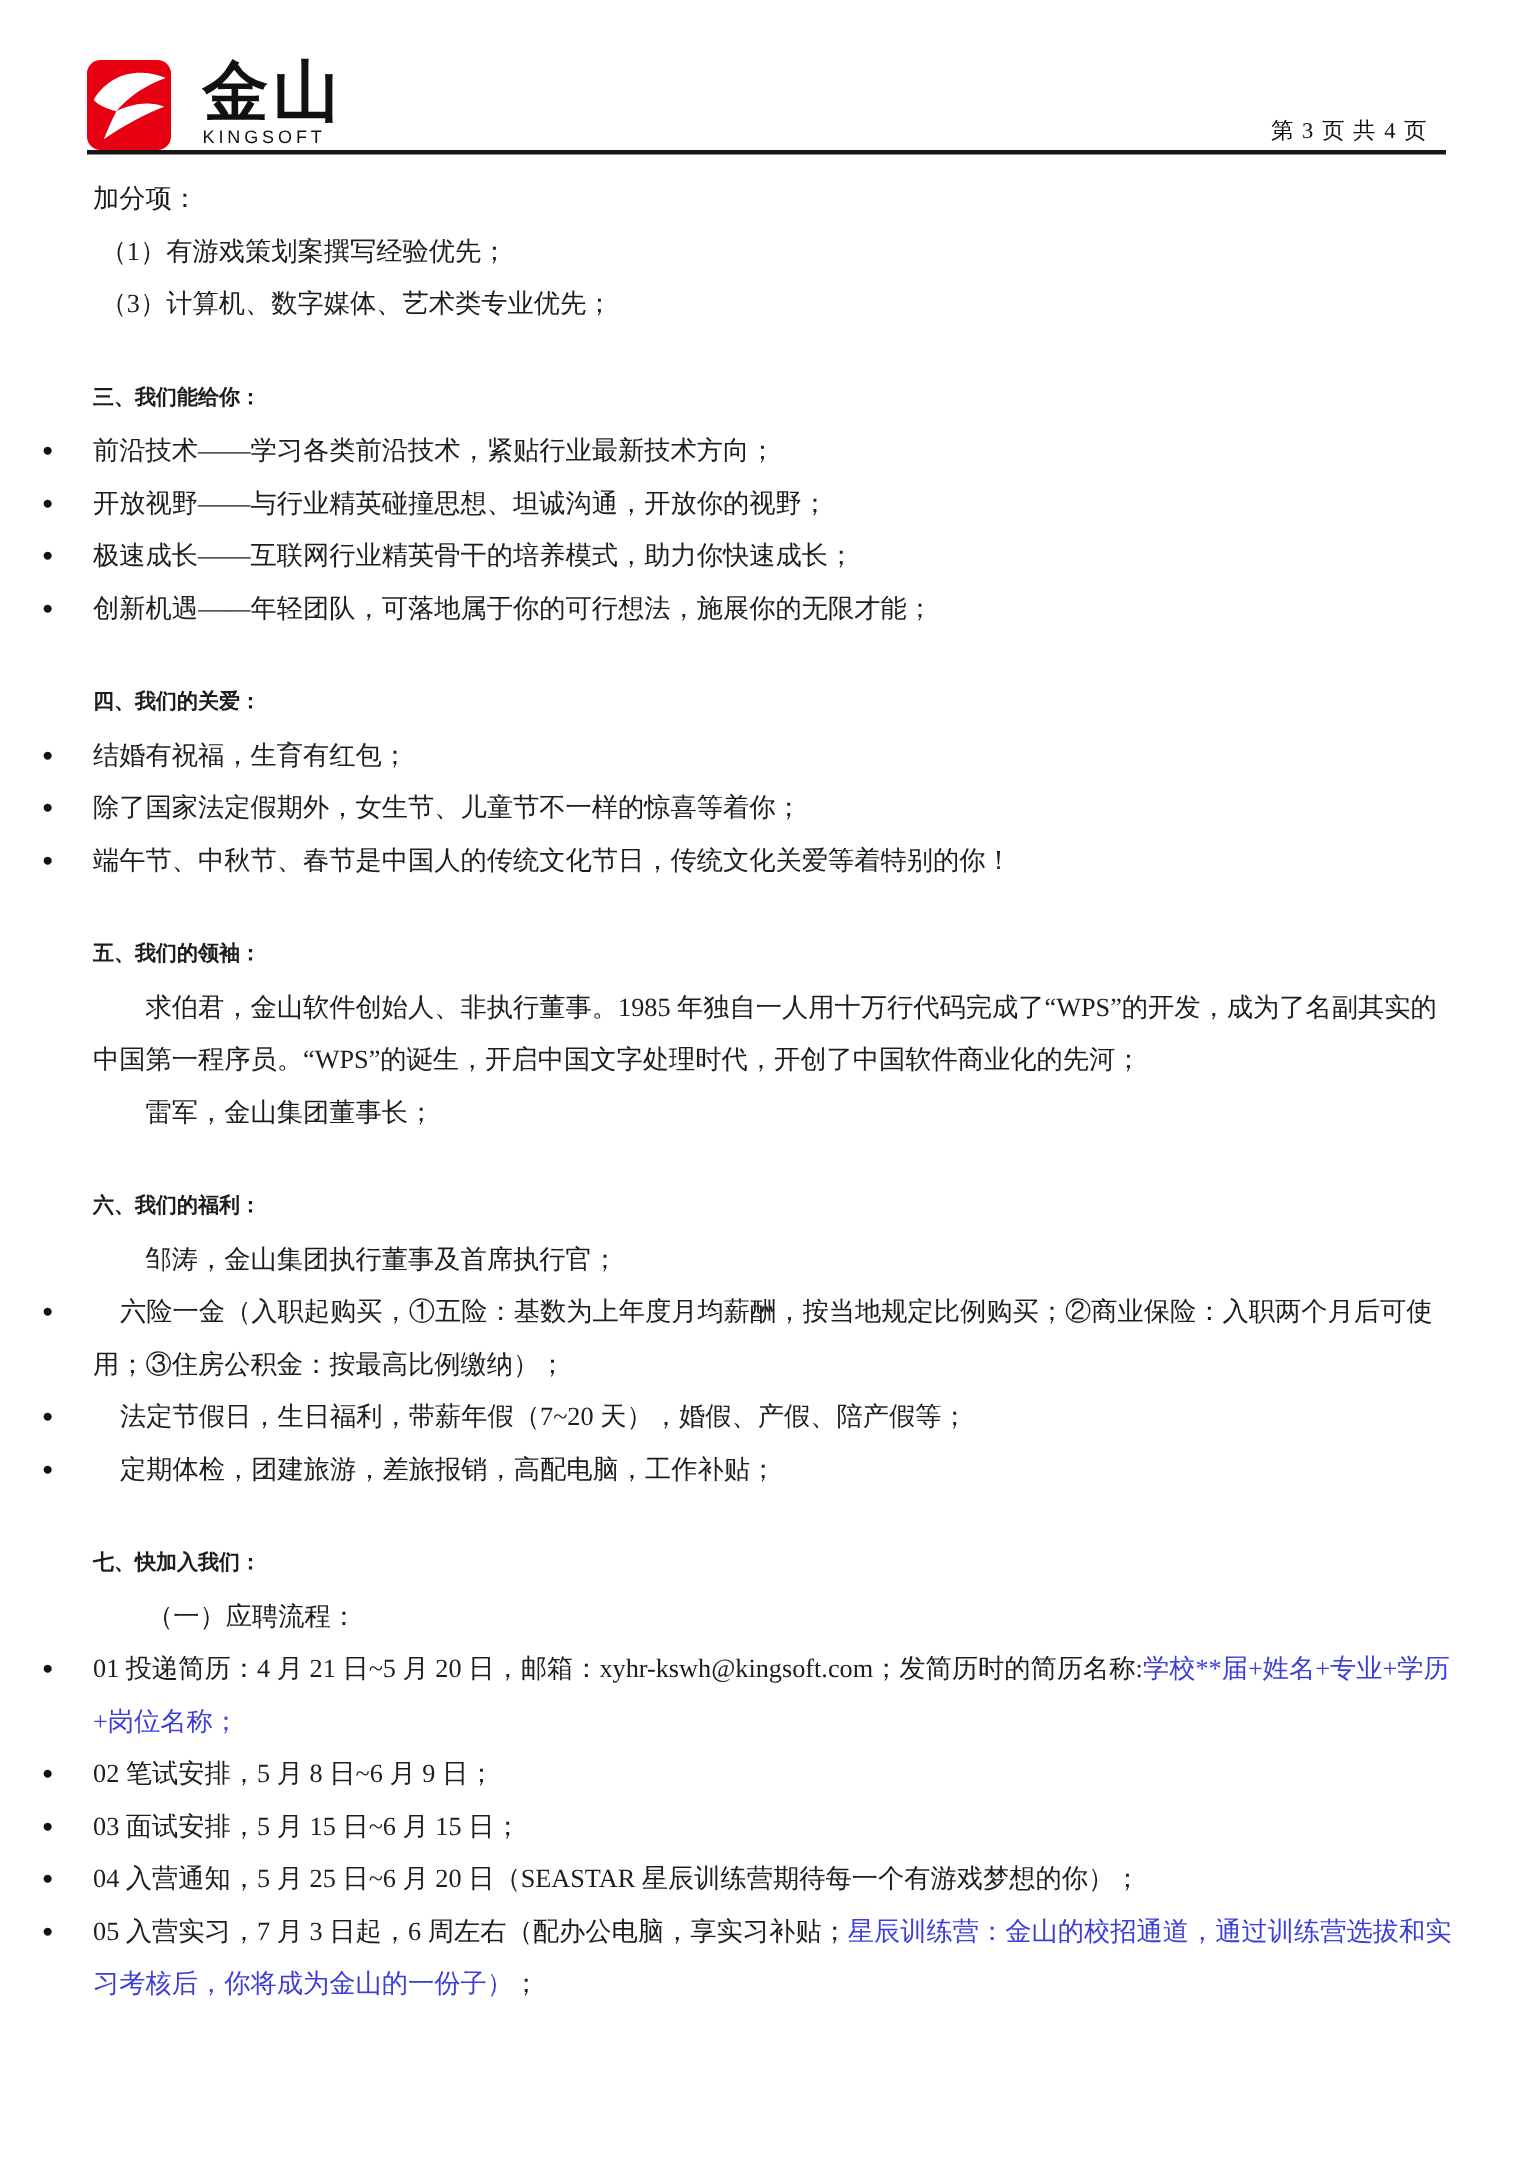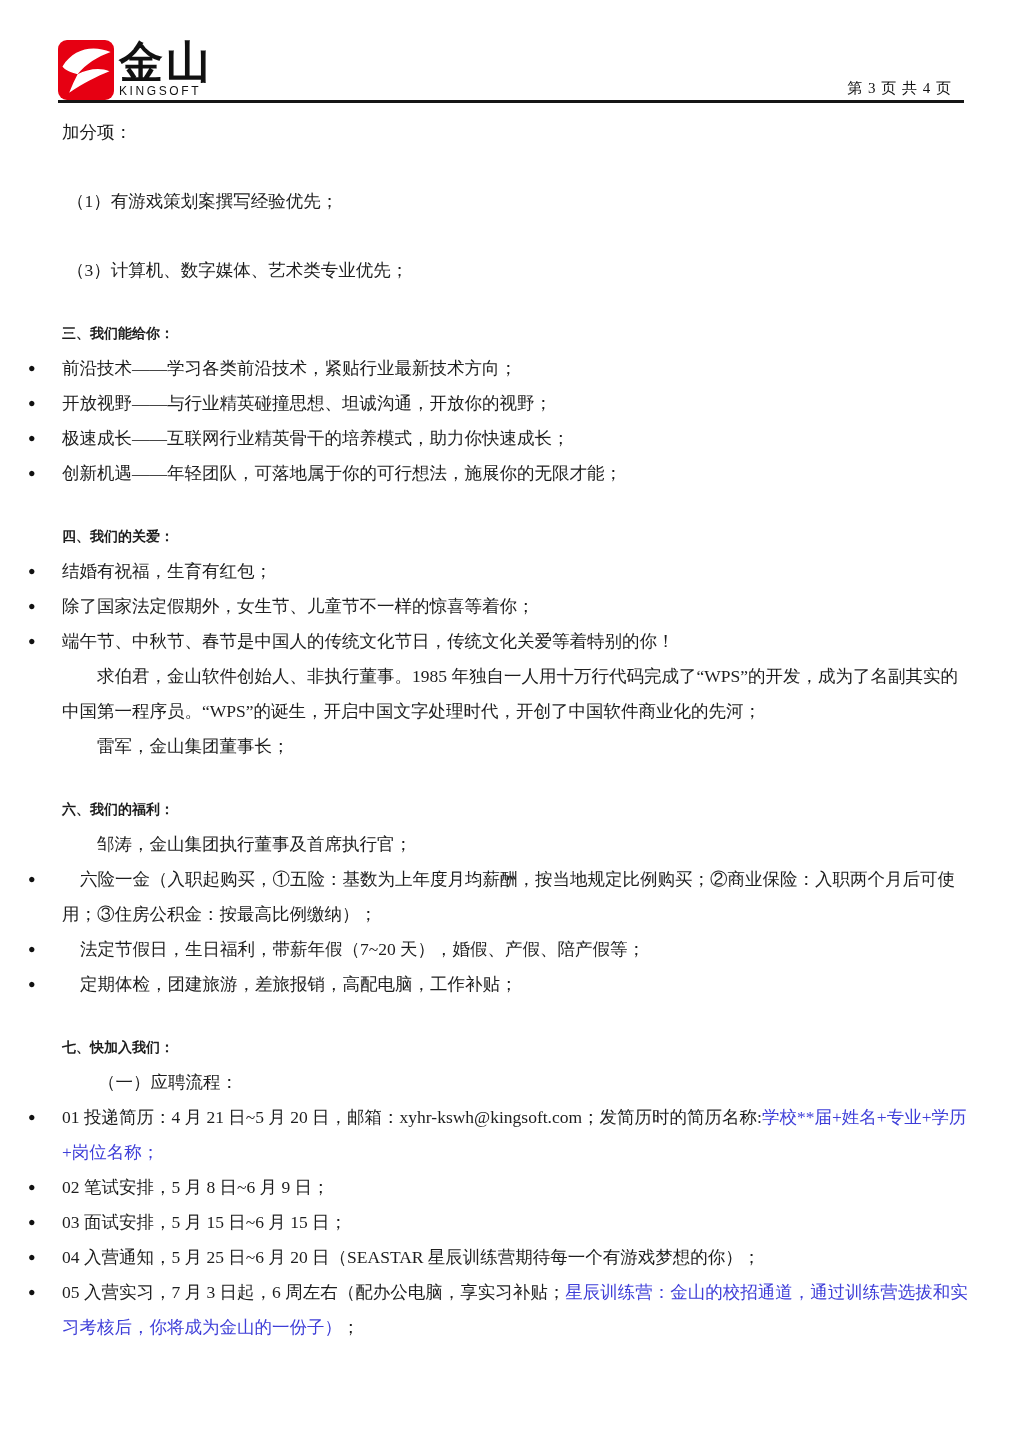--- a/index.html
+++ b/index.html
@@ -7,29 +7,29 @@
     width:1024px; height:1448px; background:#ffffff; overflow:hidden;
     font-family:"Liberation Serif","DejaVu Serif",serif;
     color:#1d1d1d; font-size:17.5px; line-height:35px;
     -webkit-font-smoothing:antialiased;
   }
   
   .hdr { position:relative; height:100px; margin:0 60px 0 58px; border-bottom:3px solid #161616; }
   .logo { position:absolute; left:0; bottom:0; display:flex; align-items:flex-end; }
   .logo-mark { width:56px; height:60px; background:#e60012; border-radius:9px; position:relative; overflow:hidden; flex:0 0 56px; }
   .logo-mark svg { position:absolute; inset:0; }
-  .logo-txt { margin-left:5px; display:flex; flex-direction:column; justify-content:flex-start; }
+  .logo-txt { margin-left:21px; display:flex; flex-direction:column; justify-content:flex-start; }
   .logo-cn { font-family:"Liberation Sans","DejaVu Sans",sans-serif; font-weight:900; font-size:44px; line-height:42px; letter-spacing:3px; color:#111; }
   .logo-en { font-family:"Liberation Sans","DejaVu Sans",sans-serif; font-size:12px; letter-spacing:2.6px; line-height:17px; color:#111; }
   .page-info { position:absolute; right:12px; bottom:2px; font-size:15px; line-height:20px; color:#111; letter-spacing:1px; }
   
   .content { padding:12px 56px 0 62px; }
   .line { margin:0; }
   .sec-title { font-weight:bold; font-size:14px; margin-top:28px; }
-  .intro-item { padding-left:5px;margin-top:34px; }
+  .intro-item { padding-left:5px; }
   .row { display:flex; margin-left:-34px; }
   .bullet { flex:0 0 34px; font-size:12.5px; color:#111; }
   .btext { flex:1; }
   .ti18 { text-indent:18px; }
   .para { text-indent:35px; }
   .sub { padding-left:36px; }
   .blue { color:#3d3dd8; }
 </style>
 </head>
 <body>
@@ -81,20 +81,21 @@
   </div>
   <div class="row">
     <span class="bullet">●</span>
     <span class="btext">除了国家法定假期外，女生节、儿童节不一样的惊喜等着你；</span>
   </div>
   <div class="row">
     <span class="bullet">●</span>
     <span class="btext">端午节、中秋节、春节是中国人的传统文化节日，传统文化关爱等着特别的你！</span>
   </div>
 
+  <div class="line sec-title">五、我们的领袖：</div>
   <div class="line para">求伯君，金山软件创始人、非执行董事。1985 年独自一人用十万行代码完成了“WPS”的开发，成为了名副其实的中国第一程序员。“WPS”的诞生，开启中国文字处理时代，开创了中国软件商业化的先河；</div>
   <div class="line para">雷军，金山集团董事长；</div>
   <div class="line sec-title">六、我们的福利：</div>
 
   <div class="line para">邹涛，金山集团执行董事及首席执行官；</div>
   <div class="row">
     <span class="bullet">●</span>
     <span class="btext ti18">六险一金（入职起购买，①五险：基数为上年度月均薪酬，按当地规定比例购买；②商业保险：入职两个月后可使用；③住房公积金：按最高比例缴纳）；</span>
   </div>
   <div class="row">

